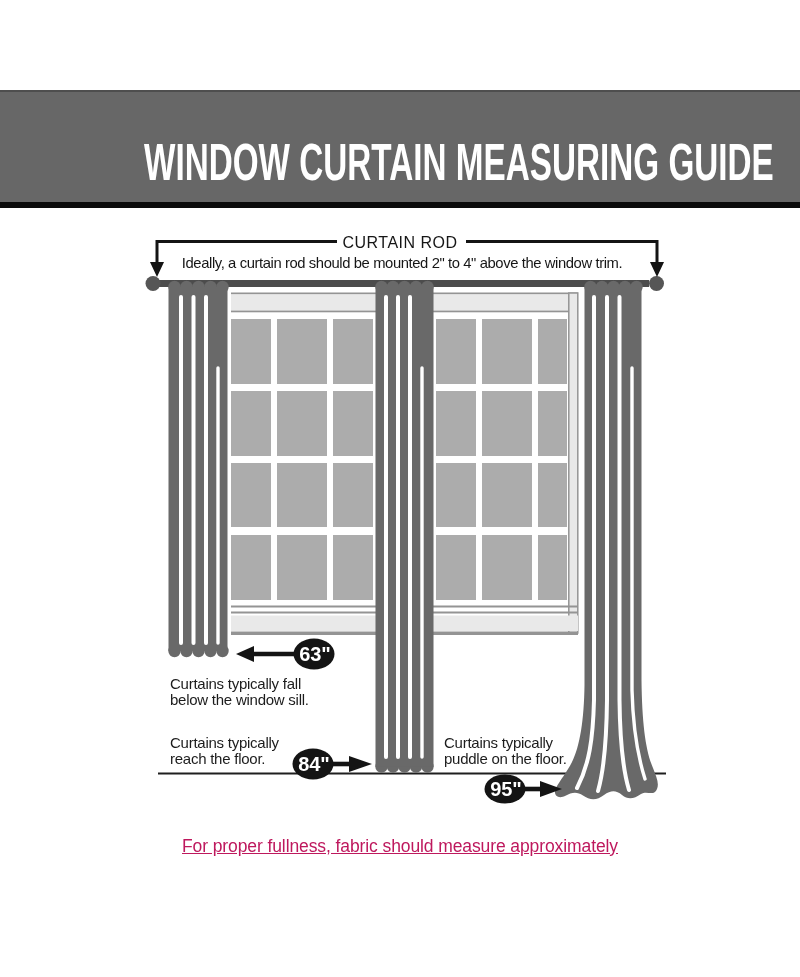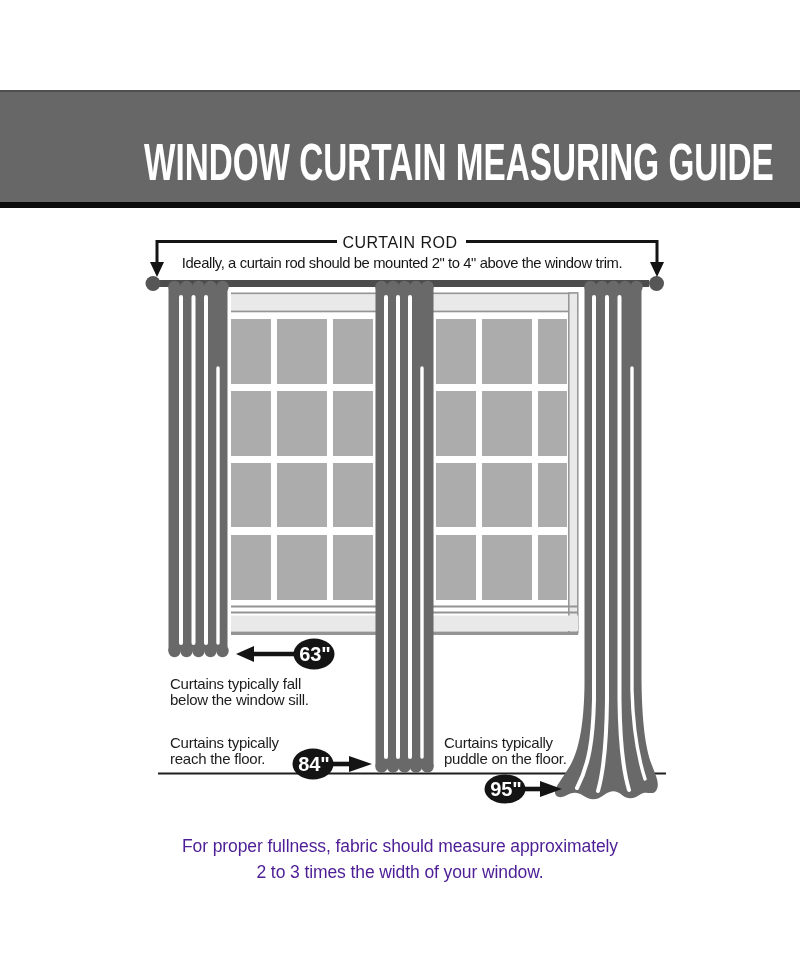--- a/index.html
+++ b/index.html
@@ -26,21 +26,21 @@
   .m-arrow{stroke:#141414;stroke-width:4.6;}
   .rod-label-text{font-size:16px;letter-spacing:.5px;fill:#161616;text-anchor:middle;
         font-family:"Liberation Sans","DejaVu Sans",sans-serif;}
   .rod-note-text{font-size:14.8px;letter-spacing:-.4px;fill:#161616;text-anchor:middle;
         font-family:"Liberation Sans","DejaVu Sans",sans-serif;}
   .measure-value{font-size:20px;font-weight:700;fill:#fff;text-anchor:middle;
         font-family:"Liberation Sans","DejaVu Sans",sans-serif;}
   .diagram-label{font-size:15px;letter-spacing:-.25px;fill:#1c1c1c;
         font-family:"Liberation Sans","DejaVu Sans",sans-serif;}
   .footer{position:absolute;left:0;top:833px;width:800px;text-align:center;
-        color:#4c1d95;font-size:17.5px;line-height:26px;letter-spacing:-.1px;}
+        color:#be185d;font-size:17.5px;line-height:26px;letter-spacing:-.1px;text-decoration:underline;}
   .footer p{margin:0;}
 </style>
 </head>
 <body>
 
 <div class="page">
 
   <header class="banner">
     <h1 class="banner-title">WINDOW CURTAIN MEASURING GUIDE</h1>
   </header>
@@ -193,16 +193,15 @@
       <text class="diagram-label" x="444" y="764">puddle on the floor.</text>
       <line class="m-arrow" x1="523" y1="789" x2="543" y2="789"></line>
       <polygon class="callout-fill" points="562,789 540,781 540,797"></polygon>
       <ellipse class="callout-fill" cx="505" cy="789" rx="20.5" ry="14.5"></ellipse>
       <text class="measure-value" x="506" y="796">95"</text>
     </g>
   </svg>
 
   <footer class="footer">
     <p>For proper fullness, fabric should measure approximately</p>
-    <p>2 to 3 times the width of your window.</p>
   </footer>
 
 </div>
 
 </body></html>

